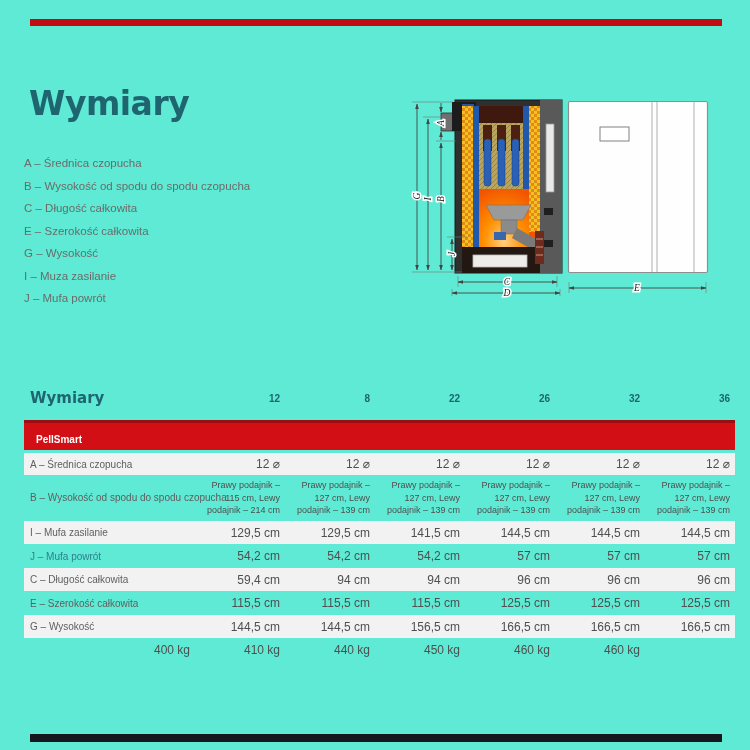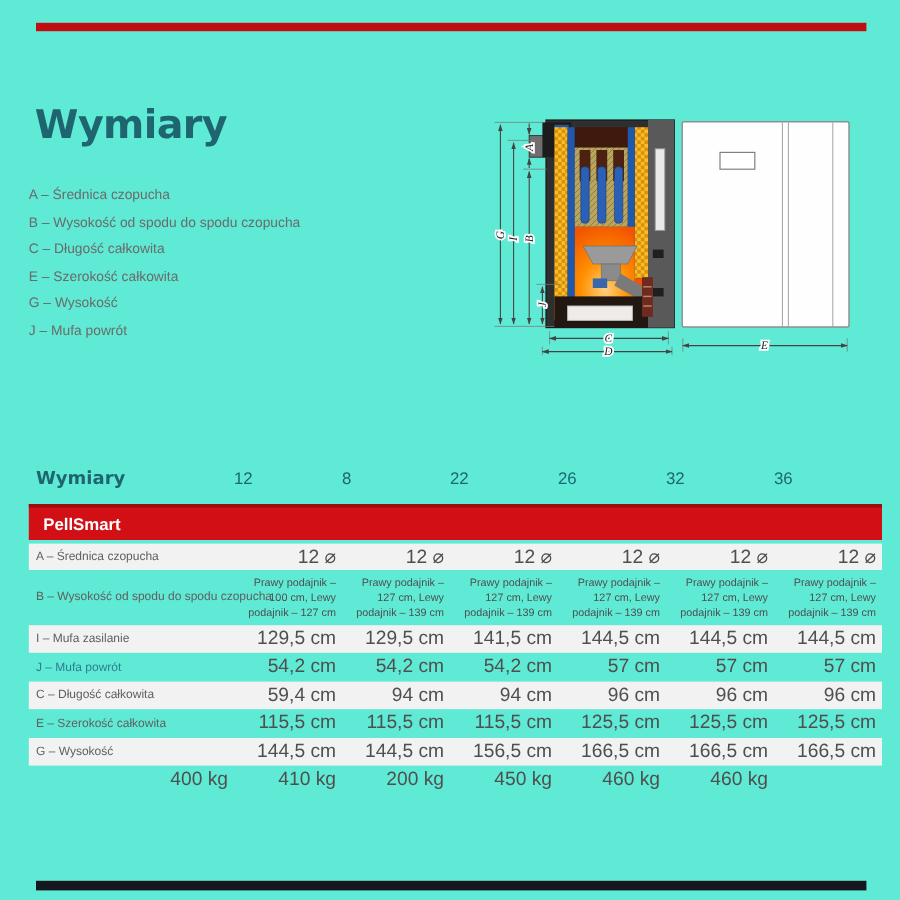--- a/index.html
+++ b/index.html
@@ -16,55 +16,56 @@
   .legend-item{height:22.5px;line-height:22.5px;font-size:11.5px;color:#6b6b6b;white-space:nowrap;}
 
   .diagram{position:absolute;left:405px;top:85px;width:310px;height:230px;}
   .dim-label{font-family:"Liberation Serif",serif;font-style:italic;font-size:9.5px;fill:#222;
              paint-order:stroke;stroke:#ffffff;stroke-width:3px;text-anchor:middle;}
 
   .thead{position:absolute;left:24px;top:383px;width:711px;height:30px;display:grid;
          grid-template-columns:171px repeat(6,90px);align-items:center;}
   .thead-title{padding-left:6px;font-size:15px;font-weight:bold;color:#1e6570;
                font-family:"DejaVu Sans",sans-serif;}
-  .col-h{text-align:left;padding-right:5px;font-size:14px;font-weight:normal;color:#1e6570;}
+  .col-h{text-align:right;padding-right:5px;font-size:10px;font-weight:bold;color:#1e6570;}
 
   .brand{position:absolute;left:24px;top:420px;width:711px;height:30px;background:#d10f15;
          border-top:3px solid #9c0c10;box-sizing:border-box;display:flex;align-items:flex-end;
          padding:0 0 5px 12px;}
-  .brand-name{font-size:14px;font-weight:bold;color:#ffffff;}
+  .brand-name{font-size:10px;font-weight:bold;color:#ffffff;}
 
   .tbody{position:absolute;left:24px;top:453px;width:711px;}
   .trow{display:grid;grid-template-columns:171px repeat(6,90px);min-height:23.5px;}
   .trow:nth-child(1){min-height:22px;}
   .trow:nth-child(2){min-height:45px;}
   .trow:nth-child(8){min-height:24px;}
   .trow.shaded{background:#f2f2f2;}
   .tlabel{display:flex;align-items:center;padding-left:6px;font-size:10px;color:#606060;
           white-space:nowrap;}
   .tlabel.tlink{color:#2e7f8e;}
   .tval{display:flex;align-items:center;justify-content:flex-end;text-align:right;
-        padding-right:5px;font-size:16px;color:#4f4f4f;}
+        padding-right:5px;font-size:12px;color:#4f4f4f;}
   .trow:nth-child(2) .tval{font-size:9px;line-height:1.4;padding-top:4px;padding-bottom:4px;}
 </style>
 </head>
 <body>
 
 <div class="canvas">
 
   <div class="topbar"></div>
 
   <div class="page-title">Wymiary</div>
 
   <div class="legend">
       <div class="legend-item">A – Średnica czopucha</div>
       <div class="legend-item">B – Wysokość od spodu do spodu czopucha</div>
       <div class="legend-item">C – Długość całkowita</div>
       <div class="legend-item">E – Szerokość całkowita</div>
       <div class="legend-item">G – Wysokość</div>
+      <div class="legend-item">I – Muza zasilanie</div>
       <div class="legend-item">J – Mufa powrót</div>
     </div>
 
   <svg class="diagram" viewBox="405 85 310 230" xmlns="http://www.w3.org/2000/svg">
     <defs>
       <pattern id="checker" width="6" height="6" patternUnits="userSpaceOnUse">
         <rect width="6" height="6" fill="#f2c21d"></rect>
         <rect x="0" y="0" width="3" height="3" fill="#e08a18"></rect>
         <rect x="3" y="3" width="3" height="3" fill="#e08a18"></rect>
       </pattern>
@@ -188,21 +189,21 @@
         <div class="tlabel">A – Średnica czopucha</div>
         <div class="tval">12 ⌀</div>
         <div class="tval">12 ⌀</div>
         <div class="tval">12 ⌀</div>
         <div class="tval">12 ⌀</div>
         <div class="tval">12 ⌀</div>
         <div class="tval">12 ⌀</div>
       </div>
       <div class="trow">
         <div class="tlabel">B – Wysokość od spodu do spodu czopucha</div>
-        <div class="tval">Prawy podajnik – 100 cm, Lewy podajnik – 127 cm</div>
+        <div class="tval">Prawy podajnik – 115 cm, Lewy podajnik – 214 cm</div>
         <div class="tval">Prawy podajnik – 127 cm, Lewy podajnik – 139 cm</div>
         <div class="tval">Prawy podajnik – 127 cm, Lewy podajnik – 139 cm</div>
         <div class="tval">Prawy podajnik – 127 cm, Lewy podajnik – 139 cm</div>
         <div class="tval">Prawy podajnik – 127 cm, Lewy podajnik – 139 cm</div>
         <div class="tval">Prawy podajnik – 127 cm, Lewy podajnik – 139 cm</div>
       </div>
       <div class="trow shaded">
         <div class="tlabel">I – Mufa zasilanie</div>
         <div class="tval">129,5 cm</div>
         <div class="tval">129,5 cm</div>
@@ -243,21 +244,21 @@
         <div class="tval">144,5 cm</div>
         <div class="tval">144,5 cm</div>
         <div class="tval">156,5 cm</div>
         <div class="tval">166,5 cm</div>
         <div class="tval">166,5 cm</div>
         <div class="tval">166,5 cm</div>
       </div>
       <div class="trow">
         <div class="tval">400 kg</div>
         <div class="tval">410 kg</div>
-        <div class="tval">200 kg</div>
+        <div class="tval">440 kg</div>
         <div class="tval">450 kg</div>
         <div class="tval">460 kg</div>
         <div class="tval">460 kg</div>
       </div>
     </div>
 
   <div class="footbar"></div>
 
 </div>
 

